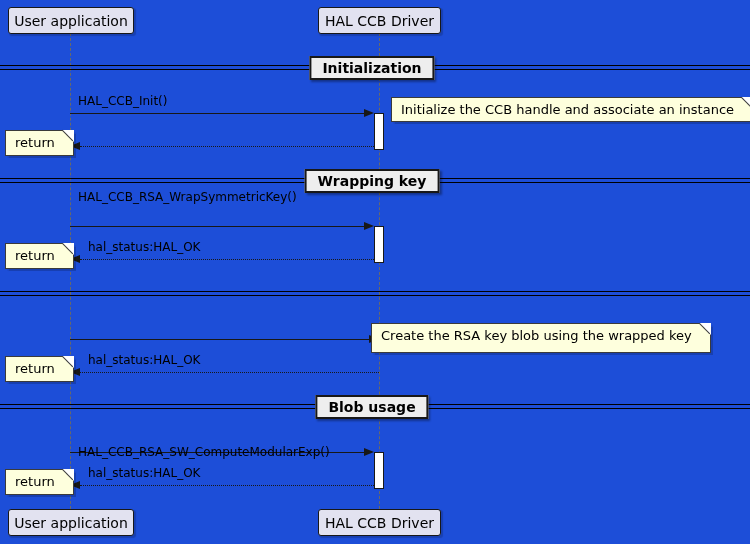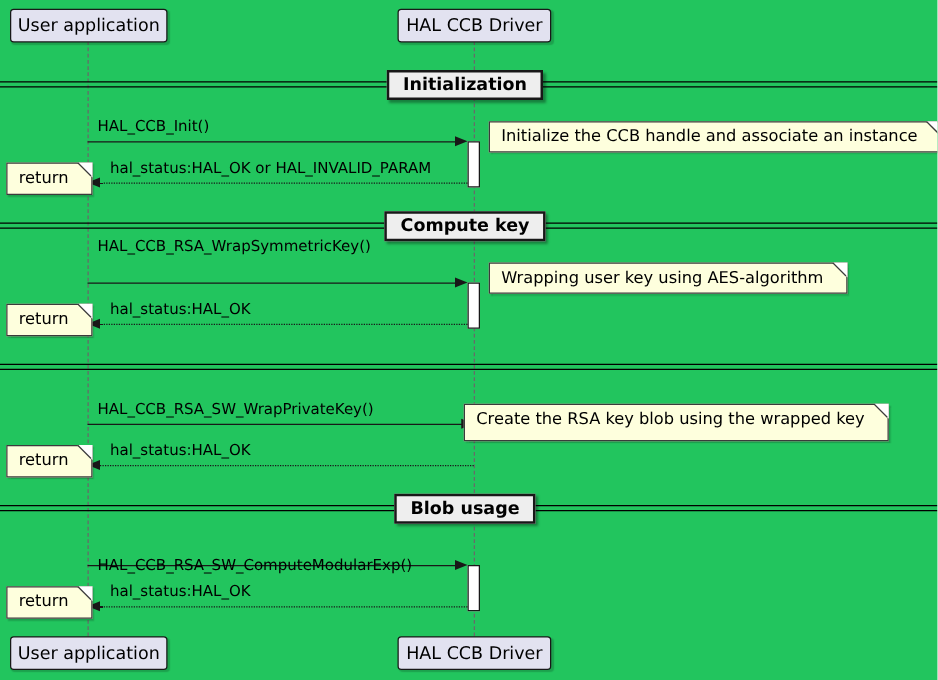--- a/index.html
+++ b/index.html
@@ -1,21 +1,21 @@
 <!DOCTYPE html>
 <html><head>
 <meta charset="utf-8">
 <style>
   html, body { margin: 0; padding: 0; background: #ffffff; }
   body { font-family: "DejaVu Sans", "Liberation Sans", sans-serif; color: #000; }
   .diagram {
     position: relative;
     width: 750px;
     height: 544px;
-    background: #22c55e;
+    background: #1d4ed8;
     overflow: hidden;
   }
   .lifeline {
     position: absolute;
     top: 33px;
     height: 476px;
     width: 0;
     border-left: 1px dashed #696969;
     z-index: 1;
   }
@@ -142,42 +142,39 @@
 
   <div class="divider-rule" style="top:65px"></div>
   <div class="divider-box" style="top:56px">Initialization</div>
 
   <div class="msg-label" style="left:78px;top:94px">HAL_CCB_Init()</div>
   <div class="msg-line" style="left:70px;top:113px;width:295px"></div>
   <div class="head-right" style="left:364px;top:109px"></div>
   <div class="activation" style="top:113px;height:37px"></div>
   <div class="note" style="left:391px;top:97px;height:25px">Initialize the CCB handle and associate an instance</div>
 
-  <div class="msg-label" style="left:88px;top:127px">hal_status:HAL_OK or HAL_INVALID_PARAM</div>
   <div class="msg-line dashed" style="left:80px;top:146px;width:294px"></div>
   <div class="head-left" style="left:70px;top:142px"></div>
   <div class="note" style="left:5px;top:130px;height:26px">return</div>
 
   <div class="divider-rule" style="top:178px"></div>
-  <div class="divider-box" style="top:169px">Compute key</div>
+  <div class="divider-box" style="top:169px">Wrapping key</div>
 
   <div class="msg-label" style="left:78px;top:190px">HAL_CCB_RSA_WrapSymmetricKey()</div>
   <div class="msg-line" style="left:70px;top:226px;width:295px"></div>
   <div class="head-right" style="left:364px;top:222px"></div>
   <div class="activation" style="top:226px;height:37px"></div>
-  <div class="note" style="left:391px;top:210px;height:25px">Wrapping user key using AES-algorithm</div>
 
   <div class="msg-label" style="left:88px;top:240px">hal_status:HAL_OK</div>
   <div class="msg-line dashed" style="left:80px;top:259px;width:294px"></div>
   <div class="head-left" style="left:70px;top:255px"></div>
   <div class="note" style="left:5px;top:243px;height:26px">return</div>
 
   <div class="divider-rule" style="top:291px"></div>
 
-  <div class="msg-label" style="left:78px;top:320px">HAL_CCB_RSA_SW_WrapPrivateKey()</div>
   <div class="msg-line" style="left:70px;top:339px;width:300px"></div>
   <div class="head-right" style="left:369px;top:335px"></div>
   <div class="note" style="left:371px;top:323px;height:30px">Create the RSA key blob using the wrapped key</div>
 
   <div class="msg-label" style="left:88px;top:353px">hal_status:HAL_OK</div>
   <div class="msg-line dashed" style="left:80px;top:372px;width:299px"></div>
   <div class="head-left" style="left:70px;top:368px"></div>
   <div class="note" style="left:5px;top:356px;height:26px">return</div>
 
   <div class="divider-rule" style="top:404px"></div>

